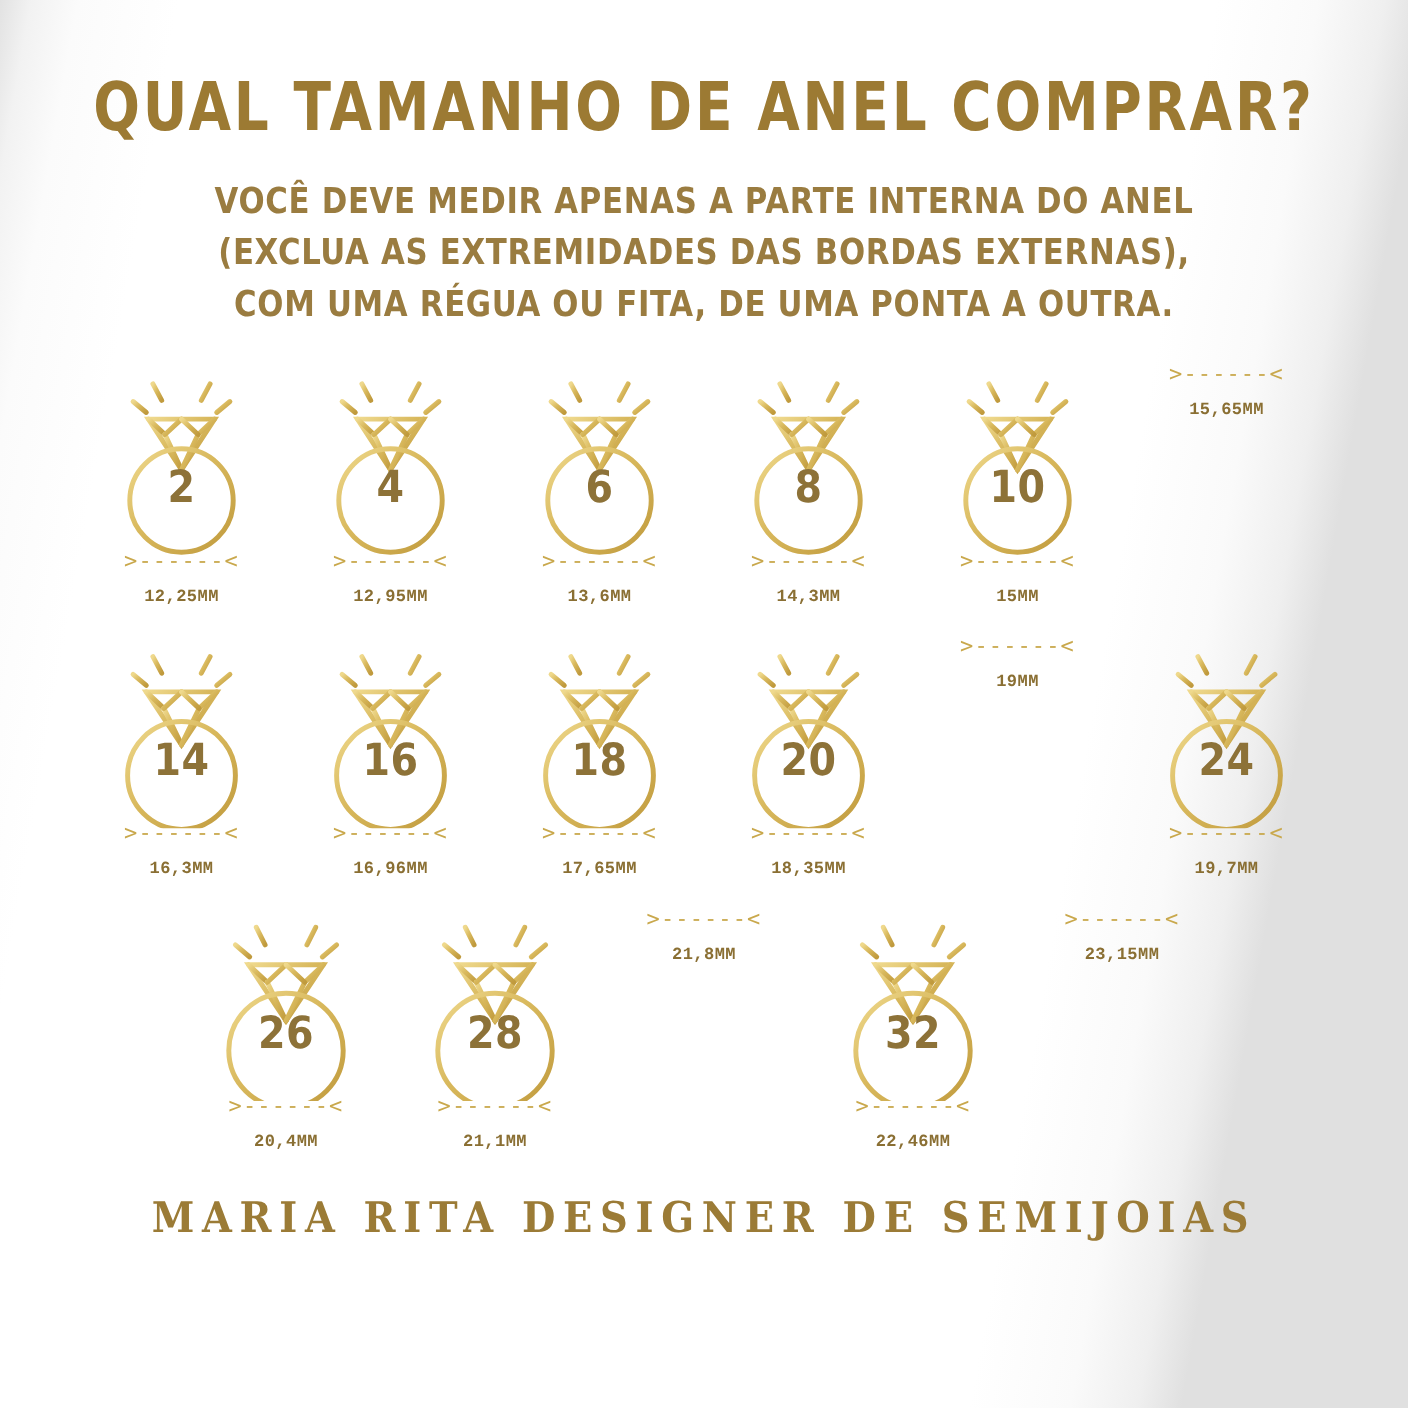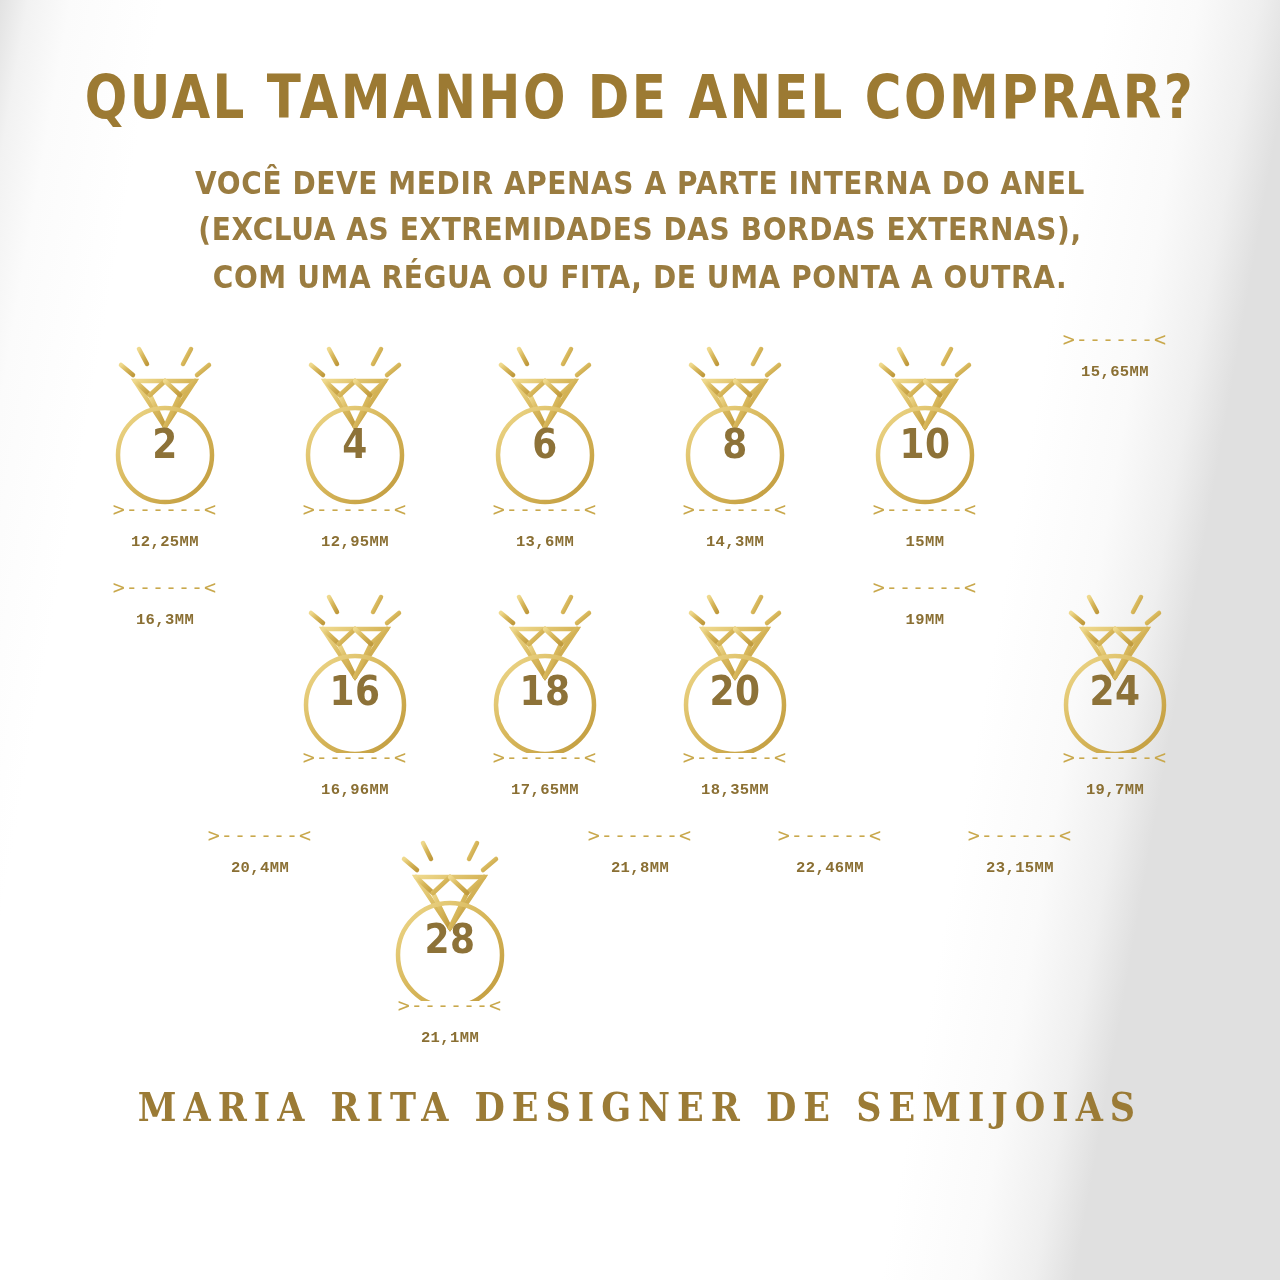--- a/index.html
+++ b/index.html
@@ -293,48 +293,43 @@
         <div class="ring-cell">
           <div class="ruler">&gt;------&lt;</div>
           <div class="mm">15,65MM</div>
         </div>
 
       </div>
 
       <div class="ring-row">
 
         <div class="ring-cell">
-          <div class="ruler">&gt;------&lt;</div>
-          <div class="mm">16,3MM</div>
-        </div>
-
-        <div class="ring-cell">
           <div class="ring-art">
             <svg width="140" height="170" viewBox="0 0 140 170">
               <g stroke="url(#g1)" stroke-width="4.5" fill="none" stroke-linecap="round">
                 <line x1="70" y1="6" x2="70" y2="24"></line>
                 <line x1="44" y1="14" x2="52" y2="29"></line>
                 <line x1="96" y1="14" x2="88" y2="29"></line>
                 <line x1="26" y1="30" x2="38" y2="40"></line>
                 <line x1="114" y1="30" x2="102" y2="40"></line>
                 <path d="M38 46 L102 46 L70 94 Z"></path>
                 <line x1="38" y1="46" x2="54" y2="61"></line>
                 <line x1="102" y1="46" x2="86" y2="61"></line>
                 <line x1="54" y1="61" x2="86" y2="61"></line>
                 <line x1="54" y1="61" x2="70" y2="94"></line>
                 <line x1="86" y1="61" x2="70" y2="94"></line>
                 <line x1="54" y1="61" x2="70" y2="46"></line>
                 <line x1="86" y1="61" x2="70" y2="46"></line>
                 <circle cx="70" cy="122" r="49"></circle>
               </g>
             </svg>
-            <div class="ring-size">16</div>
-          </div>
-          <div class="ruler">&gt;------&lt;</div>
-          <div class="mm">16,96MM</div>
+            <div class="ring-size">14</div>
+          </div>
+          <div class="ruler">&gt;------&lt;</div>
+          <div class="mm">16,3MM</div>
         </div>
 
         <div class="ring-cell">
           <div class="ring-art">
             <svg width="140" height="170" viewBox="0 0 140 170">
               <g stroke="url(#g1)" stroke-width="4.5" fill="none" stroke-linecap="round">
                 <line x1="70" y1="6" x2="70" y2="24"></line>
                 <line x1="44" y1="14" x2="52" y2="29"></line>
                 <line x1="96" y1="14" x2="88" y2="29"></line>
                 <line x1="26" y1="30" x2="38" y2="40"></line>
@@ -343,24 +338,24 @@
                 <line x1="38" y1="46" x2="54" y2="61"></line>
                 <line x1="102" y1="46" x2="86" y2="61"></line>
                 <line x1="54" y1="61" x2="86" y2="61"></line>
                 <line x1="54" y1="61" x2="70" y2="94"></line>
                 <line x1="86" y1="61" x2="70" y2="94"></line>
                 <line x1="54" y1="61" x2="70" y2="46"></line>
                 <line x1="86" y1="61" x2="70" y2="46"></line>
                 <circle cx="70" cy="122" r="49"></circle>
               </g>
             </svg>
-            <div class="ring-size">18</div>
-          </div>
-          <div class="ruler">&gt;------&lt;</div>
-          <div class="mm">17,65MM</div>
+            <div class="ring-size">16</div>
+          </div>
+          <div class="ruler">&gt;------&lt;</div>
+          <div class="mm">16,96MM</div>
         </div>
 
         <div class="ring-cell">
           <div class="ring-art">
             <svg width="140" height="170" viewBox="0 0 140 170">
               <g stroke="url(#g1)" stroke-width="4.5" fill="none" stroke-linecap="round">
                 <line x1="70" y1="6" x2="70" y2="24"></line>
                 <line x1="44" y1="14" x2="52" y2="29"></line>
                 <line x1="96" y1="14" x2="88" y2="29"></line>
                 <line x1="26" y1="30" x2="38" y2="40"></line>
@@ -369,29 +364,24 @@
                 <line x1="38" y1="46" x2="54" y2="61"></line>
                 <line x1="102" y1="46" x2="86" y2="61"></line>
                 <line x1="54" y1="61" x2="86" y2="61"></line>
                 <line x1="54" y1="61" x2="70" y2="94"></line>
                 <line x1="86" y1="61" x2="70" y2="94"></line>
                 <line x1="54" y1="61" x2="70" y2="46"></line>
                 <line x1="86" y1="61" x2="70" y2="46"></line>
                 <circle cx="70" cy="122" r="49"></circle>
               </g>
             </svg>
-            <div class="ring-size">20</div>
-          </div>
-          <div class="ruler">&gt;------&lt;</div>
-          <div class="mm">18,35MM</div>
-        </div>
-
-        <div class="ring-cell">
-          <div class="ruler">&gt;------&lt;</div>
-          <div class="mm">19MM</div>
+            <div class="ring-size">18</div>
+          </div>
+          <div class="ruler">&gt;------&lt;</div>
+          <div class="mm">17,65MM</div>
         </div>
 
         <div class="ring-cell">
           <div class="ring-art">
             <svg width="140" height="170" viewBox="0 0 140 170">
               <g stroke="url(#g1)" stroke-width="4.5" fill="none" stroke-linecap="round">
                 <line x1="70" y1="6" x2="70" y2="24"></line>
                 <line x1="44" y1="14" x2="52" y2="29"></line>
                 <line x1="96" y1="14" x2="88" y2="29"></line>
                 <line x1="26" y1="30" x2="38" y2="40"></line>
@@ -400,34 +390,60 @@
                 <line x1="38" y1="46" x2="54" y2="61"></line>
                 <line x1="102" y1="46" x2="86" y2="61"></line>
                 <line x1="54" y1="61" x2="86" y2="61"></line>
                 <line x1="54" y1="61" x2="70" y2="94"></line>
                 <line x1="86" y1="61" x2="70" y2="94"></line>
                 <line x1="54" y1="61" x2="70" y2="46"></line>
                 <line x1="86" y1="61" x2="70" y2="46"></line>
                 <circle cx="70" cy="122" r="49"></circle>
               </g>
             </svg>
+            <div class="ring-size">20</div>
+          </div>
+          <div class="ruler">&gt;------&lt;</div>
+          <div class="mm">18,35MM</div>
+        </div>
+
+        <div class="ring-cell">
+          <div class="ruler">&gt;------&lt;</div>
+          <div class="mm">19MM</div>
+        </div>
+
+        <div class="ring-cell">
+          <div class="ring-art">
+            <svg width="140" height="170" viewBox="0 0 140 170">
+              <g stroke="url(#g1)" stroke-width="4.5" fill="none" stroke-linecap="round">
+                <line x1="70" y1="6" x2="70" y2="24"></line>
+                <line x1="44" y1="14" x2="52" y2="29"></line>
+                <line x1="96" y1="14" x2="88" y2="29"></line>
+                <line x1="26" y1="30" x2="38" y2="40"></line>
+                <line x1="114" y1="30" x2="102" y2="40"></line>
+                <path d="M38 46 L102 46 L70 94 Z"></path>
+                <line x1="38" y1="46" x2="54" y2="61"></line>
+                <line x1="102" y1="46" x2="86" y2="61"></line>
+                <line x1="54" y1="61" x2="86" y2="61"></line>
+                <line x1="54" y1="61" x2="70" y2="94"></line>
+                <line x1="86" y1="61" x2="70" y2="94"></line>
+                <line x1="54" y1="61" x2="70" y2="46"></line>
+                <line x1="86" y1="61" x2="70" y2="46"></line>
+                <circle cx="70" cy="122" r="49"></circle>
+              </g>
+            </svg>
             <div class="ring-size">24</div>
           </div>
           <div class="ruler">&gt;------&lt;</div>
           <div class="mm">19,7MM</div>
         </div>
 
       </div>
 
       <div class="ring-row">
-
-        <div class="ring-cell">
-          <div class="ruler">&gt;------&lt;</div>
-          <div class="mm">20,4MM</div>
-        </div>
 
         <div class="ring-cell">
           <div class="ring-art">
             <svg width="140" height="170" viewBox="0 0 140 170">
               <g stroke="url(#g1)" stroke-width="4.5" fill="none" stroke-linecap="round">
                 <line x1="70" y1="4" x2="70" y2="22"></line>
                 <line x1="43" y1="12" x2="51" y2="28"></line>
                 <line x1="97" y1="12" x2="89" y2="28"></line>
                 <line x1="24" y1="28" x2="37" y2="39"></line>
                 <line x1="116" y1="28" x2="103" y2="39"></line>
@@ -435,32 +451,79 @@
                 <line x1="36" y1="46" x2="53" y2="62"></line>
                 <line x1="104" y1="46" x2="87" y2="62"></line>
                 <line x1="53" y1="62" x2="87" y2="62"></line>
                 <line x1="53" y1="62" x2="70" y2="97"></line>
                 <line x1="87" y1="62" x2="70" y2="97"></line>
                 <line x1="53" y1="62" x2="70" y2="46"></line>
                 <line x1="87" y1="62" x2="70" y2="46"></line>
                 <circle cx="70" cy="124" r="52"></circle>
               </g>
             </svg>
+            <div class="ring-size">26</div>
+          </div>
+          <div class="ruler">&gt;------&lt;</div>
+          <div class="mm">20,4MM</div>
+        </div>
+
+        <div class="ring-cell">
+          <div class="ring-art">
+            <svg width="140" height="170" viewBox="0 0 140 170">
+              <g stroke="url(#g1)" stroke-width="4.5" fill="none" stroke-linecap="round">
+                <line x1="70" y1="4" x2="70" y2="22"></line>
+                <line x1="43" y1="12" x2="51" y2="28"></line>
+                <line x1="97" y1="12" x2="89" y2="28"></line>
+                <line x1="24" y1="28" x2="37" y2="39"></line>
+                <line x1="116" y1="28" x2="103" y2="39"></line>
+                <path d="M36 46 L104 46 L70 97 Z"></path>
+                <line x1="36" y1="46" x2="53" y2="62"></line>
+                <line x1="104" y1="46" x2="87" y2="62"></line>
+                <line x1="53" y1="62" x2="87" y2="62"></line>
+                <line x1="53" y1="62" x2="70" y2="97"></line>
+                <line x1="87" y1="62" x2="70" y2="97"></line>
+                <line x1="53" y1="62" x2="70" y2="46"></line>
+                <line x1="87" y1="62" x2="70" y2="46"></line>
+                <circle cx="70" cy="124" r="52"></circle>
+              </g>
+            </svg>
             <div class="ring-size">28</div>
           </div>
           <div class="ruler">&gt;------&lt;</div>
           <div class="mm">21,1MM</div>
         </div>
 
         <div class="ring-cell">
           <div class="ruler">&gt;------&lt;</div>
           <div class="mm">21,8MM</div>
         </div>
 
         <div class="ring-cell">
+          <div class="ring-art">
+            <svg width="140" height="170" viewBox="0 0 140 170">
+              <g stroke="url(#g1)" stroke-width="4.5" fill="none" stroke-linecap="round">
+                <line x1="70" y1="4" x2="70" y2="22"></line>
+                <line x1="43" y1="12" x2="51" y2="28"></line>
+                <line x1="97" y1="12" x2="89" y2="28"></line>
+                <line x1="24" y1="28" x2="37" y2="39"></line>
+                <line x1="116" y1="28" x2="103" y2="39"></line>
+                <path d="M36 46 L104 46 L70 97 Z"></path>
+                <line x1="36" y1="46" x2="53" y2="62"></line>
+                <line x1="104" y1="46" x2="87" y2="62"></line>
+                <line x1="53" y1="62" x2="87" y2="62"></line>
+                <line x1="53" y1="62" x2="70" y2="97"></line>
+                <line x1="87" y1="62" x2="70" y2="97"></line>
+                <line x1="53" y1="62" x2="70" y2="46"></line>
+                <line x1="87" y1="62" x2="70" y2="46"></line>
+                <circle cx="70" cy="124" r="52"></circle>
+              </g>
+            </svg>
+            <div class="ring-size">32</div>
+          </div>
           <div class="ruler">&gt;------&lt;</div>
           <div class="mm">22,46MM</div>
         </div>
 
         <div class="ring-cell">
           <div class="ruler">&gt;------&lt;</div>
           <div class="mm">23,15MM</div>
         </div>
 
       </div>

